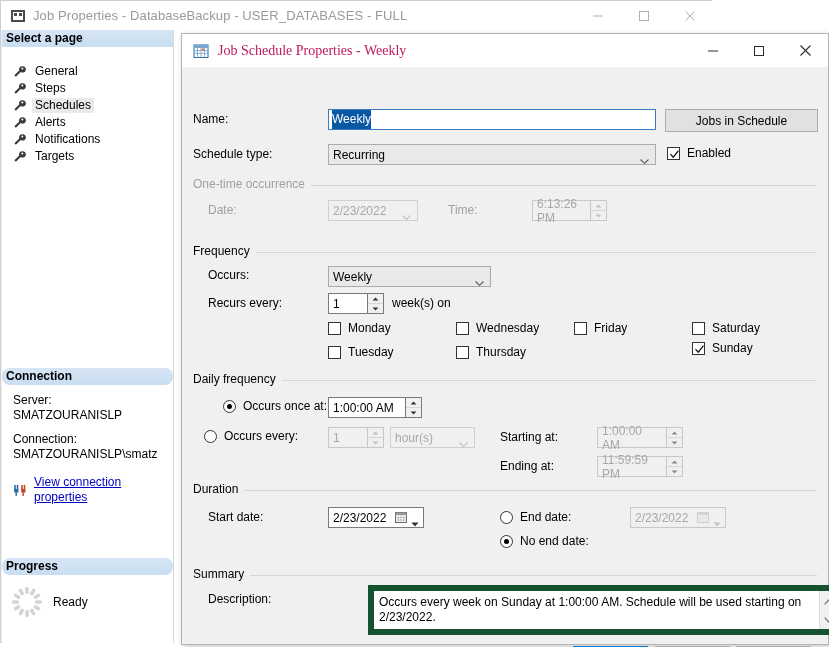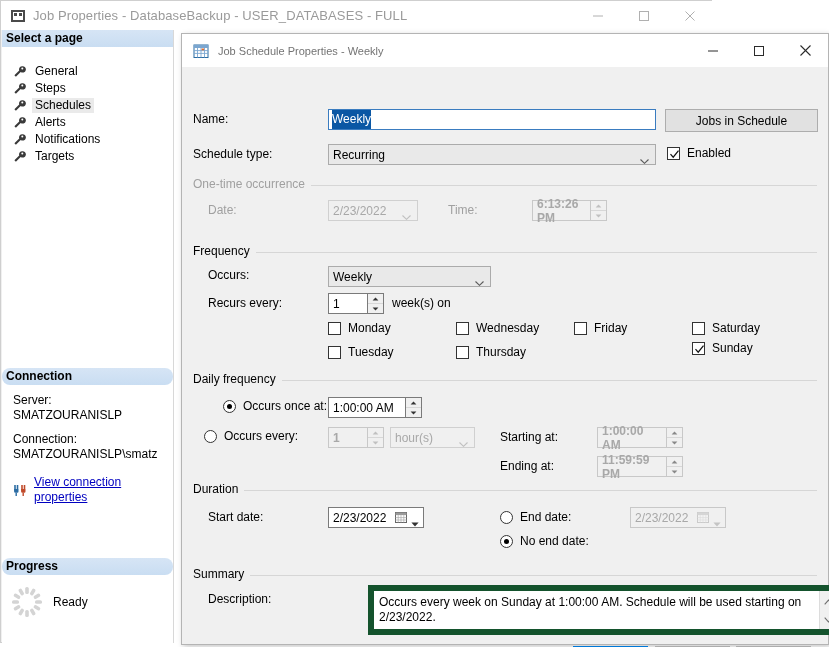--- a/index.html
+++ b/index.html
@@ -98,21 +98,21 @@
     background: #f0f0f0;
     border: 1px solid #b4b4b4;
     box-sizing: border-box;
     box-shadow: 2px 2px 6px rgba(0,0,0,.22);
   }
   .dlg-title {
     position: absolute; left: 0; top: 0; right: 0; height: 33px;
     background: #ffffff; display: flex; align-items: center;
   }
   .dlg-icon { width: 16px; height: 16px; margin-left: 11px; margin-right: 9px; position: relative; flex: none; }
-  .dlg-title-text { font-size: 11px; color: #737373; white-space: nowrap; }
+  .dlg-title-text { font-size: 14px; color: #be185d; white-space: nowrap; font-family: Liberation Serif, serif; }
   .dlg-ctrls { position: absolute; right: 0; top: 0; height: 33px; display: flex; }
   .dlg-ctrl { width: 46px; height: 33px; display: flex; align-items: center; justify-content: center; color: #2b2b2b; }
 
   .dlg-body { position: absolute; left: 0; top: 33px; right: 0; bottom: 0; background: #f0f0f0; }
 
   .row { position: absolute; display: flex; align-items: center; }
   .lbl { font-size: 12px; color: #000; }
   .lbl.dis { color: #a0a0a0; }
 
   input.txt, .fakeinput {
@@ -129,21 +129,21 @@
     padding-left: 4px; position: relative;
   }
   .sel.dis { color: #a8a8a8; border-color: #d0d0d0; background: #f0f0f0; }
   .sel .chev { position: absolute; right: 6px; top: 50%; margin-top: -2px; }
 
   .spin { display: flex; align-items: stretch; height: 21px; }
   .spin .val {
     border: 1px solid #7a7a7a; border-right: none; background: #fff;
     font-size: 12px; display: flex; align-items: center; padding: 0 4px; box-sizing: border-box;
   }
-  .spin.dis .val { background: #f0f0f0; border-color: #c8c8c8; color: #a8a8a8; font-weight: bold; }
+  .spin.dis .val { background: #f0f0f0; border-color: #c8c8c8; color: #a8a8a8; }
   .spin .btns {
     width: 17px; border: 1px solid #7a7a7a; background: #f0f0f0;
     display: flex; flex-direction: column; box-sizing: border-box;
   }
   .spin.dis .btns { border-color: #c8c8c8; }
   .spin .btns .half { flex: 1; display: flex; align-items: center; justify-content: center; }
   .spin .btns .half:first-child { border-bottom: 1px solid #d7d7d7; }
 
   .datebox {
     height: 21px; box-sizing: border-box; border: 1px solid #7a7a7a; background: #fff;

